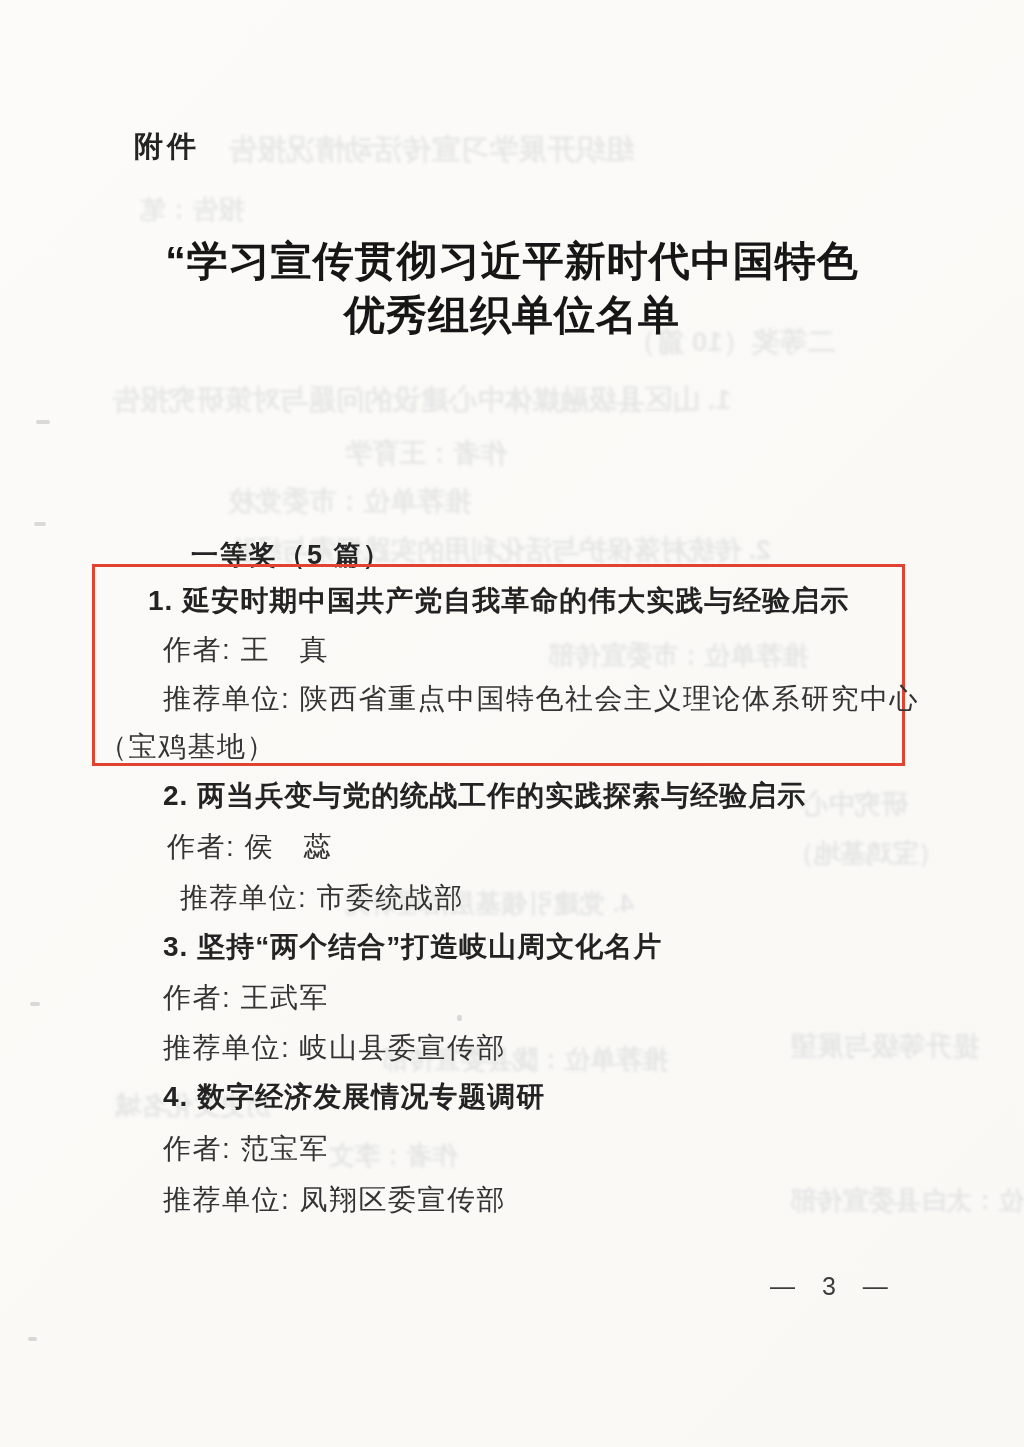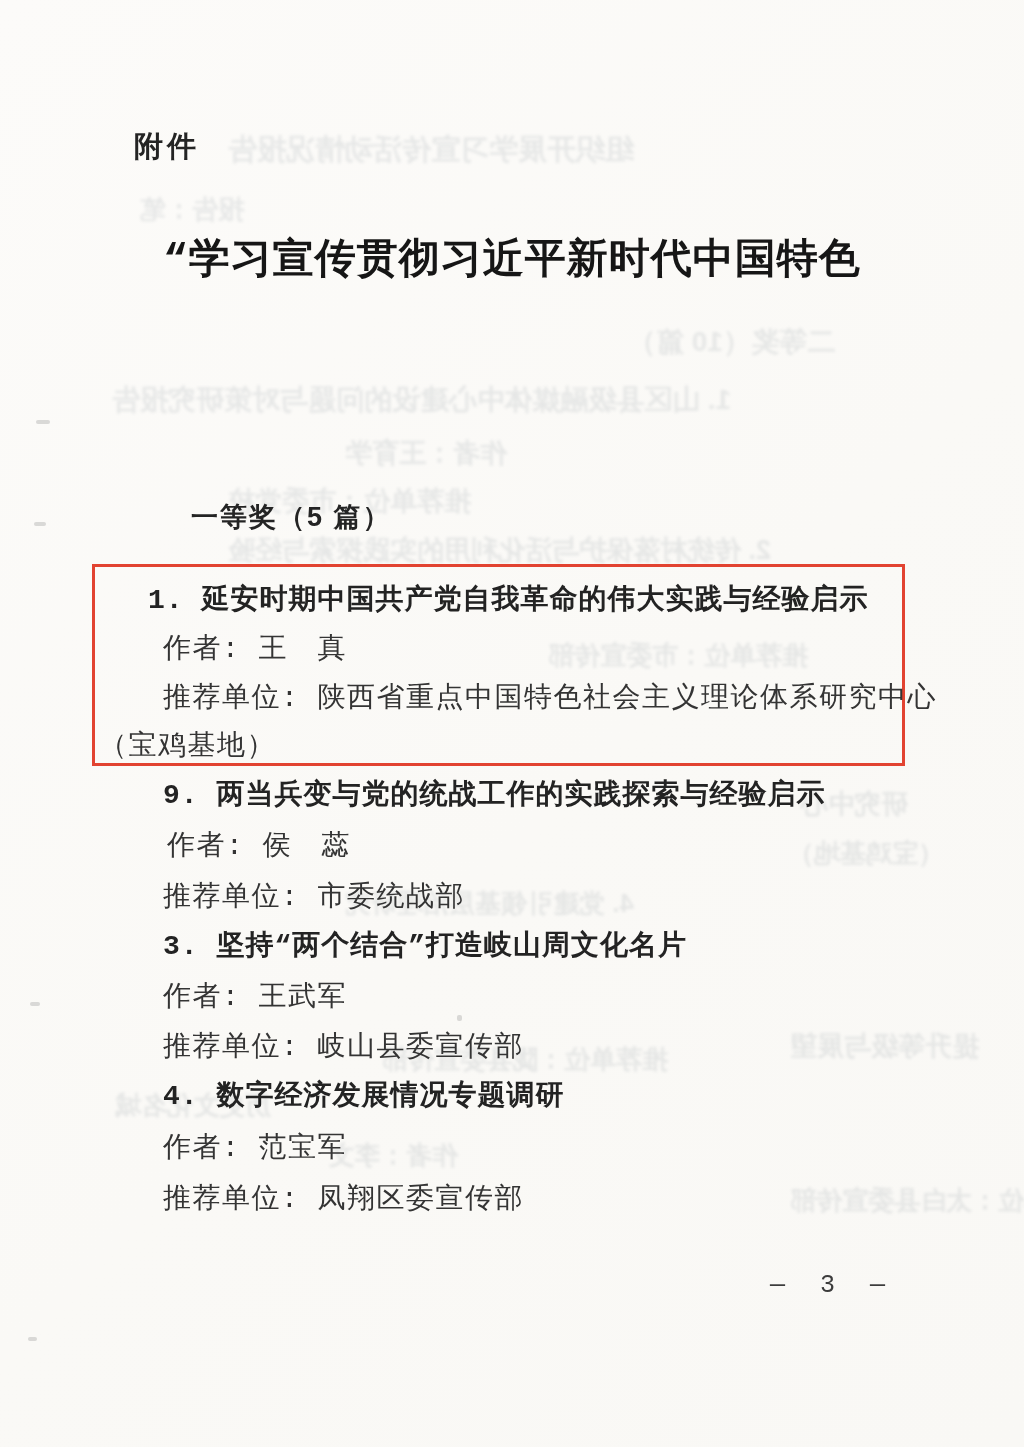--- a/index.html
+++ b/index.html
@@ -8,42 +8,42 @@
     width: 1024px;
     height: 1447px;
     margin: 0 auto;
     background: linear-gradient(135deg, #fcfbf9 0%, #faf9f6 55%, #f9f8f5 100%);
     overflow: hidden;
     font-family: "Liberation Serif", serif;
     color: #2b2b2b;
   }
   .abs { position: absolute; white-space: nowrap; line-height: 1.15; }
   .sans { font-family: "Liberation Sans", sans-serif; }
-  .serif { font-family: Liberation Mono, monospace; }
+  .serif { font-family: Liberation Sans, sans-serif; }
 
   .attachment-label {
     left: 134px; top: 130px;
     font-size: 29px; font-weight: 700; color: #242424;
     letter-spacing: 4px;
   }
   .doc-title {
     left: 0; right: 0; top: 234px;
     text-align: center;
     font-size: 41px; font-weight: 700; color: #161616;
     line-height: 54px;
     letter-spacing: 1px;
     white-space: nowrap;
   }
   .section-heading {
     left: 196px; top: 447px;
     font-size: 29px; font-weight: 700; color: #202020;
     letter-spacing: 3px;
   }
   .prize-heading {
-    left: 191px; top: 502px;
+    left: 191px; top: 540px;
     font-size: 27px; font-weight: 700; color: #242424;
     letter-spacing: 2px;
   }
   .entry-title {
     font-size: 28px; font-weight: 700; color: #232323;
     letter-spacing: 1px;
   }
   .entry-line {
     font-size: 28px; font-weight: 400; color: #343434;
     letter-spacing: 1.5px;
@@ -105,38 +105,39 @@
   <div class="speck" style="left:36px; top:420px; width:14px; height:4px;"></div>
   <div class="speck" style="left:34px; top:522px; width:12px; height:4px;"></div>
   <div class="speck" style="left:30px; top:1002px; width:10px; height:4px;"></div>
   <div class="speck" style="left:28px; top:1337px; width:9px; height:4px;"></div>
   <div class="speck" style="left:457px; top:1015px; width:5px; height:6px;"></div>
 
   <div class="abs sans attachment-label">附件</div>
 
   <div class="abs serif doc-title">
     <div>“学习宣传贯彻习近平新时代中国特色</div>
+    <div>优秀组织单位名单</div>
   </div>
 
 
   <div class="abs sans prize-heading">一等奖（5 篇）</div>
 
   <div class="highlight-box"></div>
 
   <div>
     <div class="abs serif entry-title" style="left:148px; top:585px;">1. 延安时期中国共产党自我革命的伟大实践与经验启示</div>
     <div class="abs serif entry-line" style="left:163px; top:634px;">作者: 王　真</div>
     <div class="abs serif entry-line" style="left:163px; top:683px;">推荐单位: 陕西省重点中国特色社会主义理论体系研究中心</div>
     <div class="abs serif entry-line" style="left:99px; top:731px;">（宝鸡基地）</div>
   </div>
 
   <div>
-    <div class="abs serif entry-title" style="left:163px; top:780px;">9. 两当兵变与党的统战工作的实践探索与经验启示</div>
+    <div class="abs serif entry-title" style="left:163px; top:780px;">2. 两当兵变与党的统战工作的实践探索与经验启示</div>
     <div class="abs serif entry-line" style="left:167px; top:831px;">作者: 侯　蕊</div>
-    <div class="abs serif entry-line" style="left:163px; top:882px;">推荐单位: 市委统战部</div>
+    <div class="abs serif entry-line" style="left:180px; top:882px;">推荐单位: 市委统战部</div>
   </div>
 
   <div>
     <div class="abs serif entry-title" style="left:163px; top:931px;">3. 坚持“两个结合”打造岐山周文化名片</div>
     <div class="abs serif entry-line" style="left:163px; top:982px;">作者: 王武军</div>
     <div class="abs serif entry-line" style="left:163px; top:1032px;">推荐单位: 岐山县委宣传部</div>
   </div>
 
   <div>
     <div class="abs serif entry-title" style="left:163px; top:1081px;">4. 数字经济发展情况专题调研</div>

